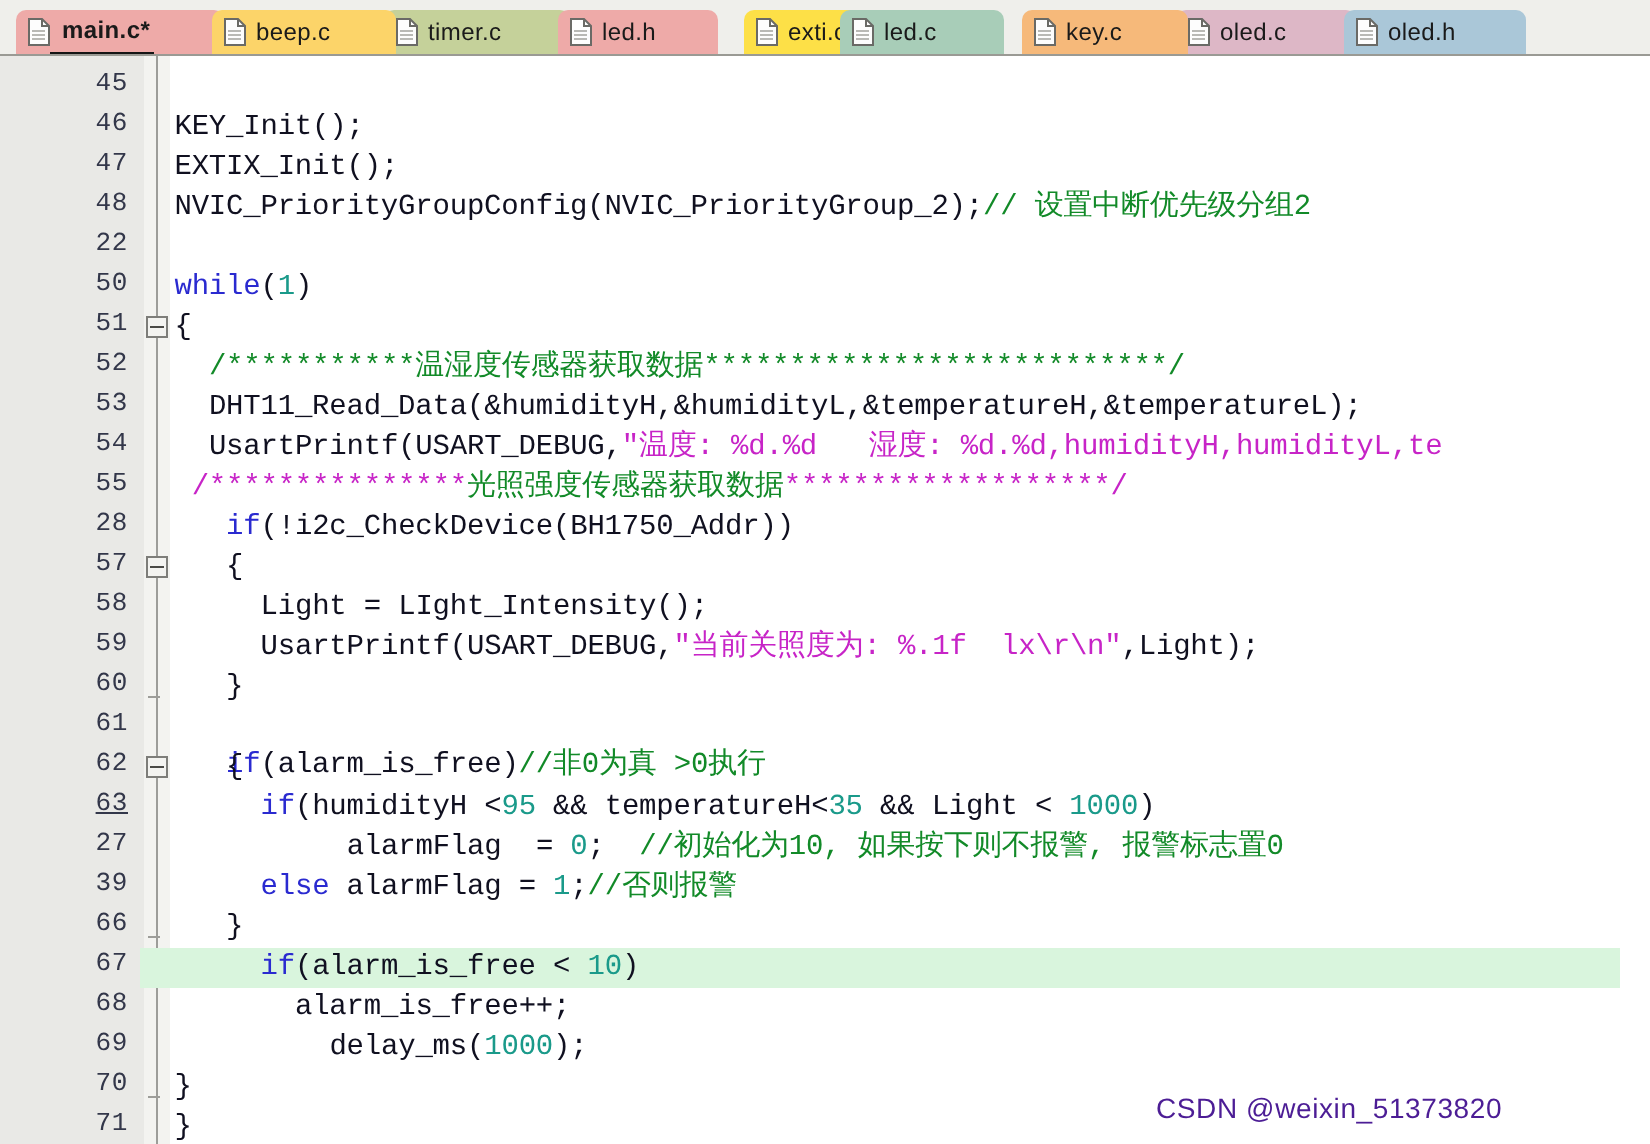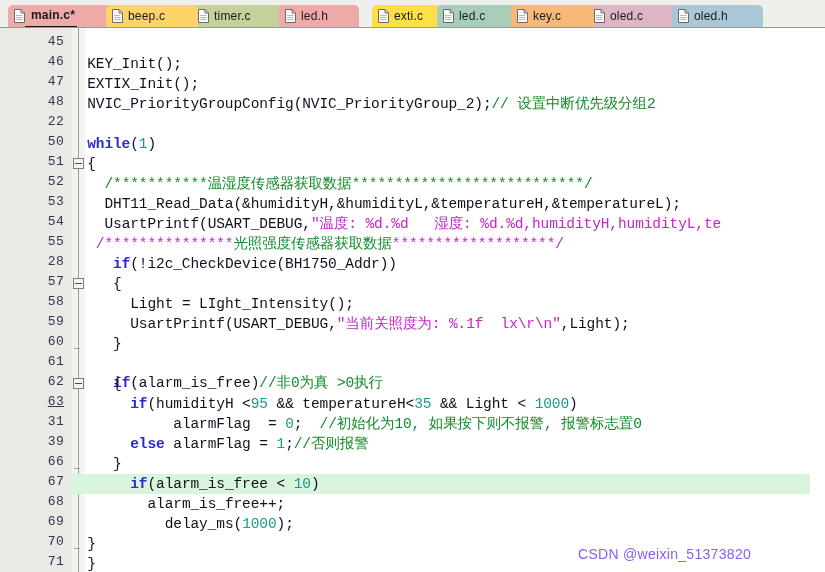--- a/index.html
+++ b/index.html
@@ -160,34 +160,34 @@
   .code-line.hl { background: #d9f5dd; }
 
   .hl-strip {
     position: absolute;
     left: 0;
     width: 825px;
     height: 20px;
     background: #d9f5dd;
   }
 
-  .kw   { color: #2a2ad0; font-weight: bold; }
+  .kw   { color: #2a2ad0; font-weight: normal; }
   .cmt  { color: #128a28; }
   .str  { color: #c724c7; }
   .num  { color: #1a9a8a; }
   .pln  { color: #101020; }
   .cmtstar { color: #c724c7; }
 
   #watermark {
     position: absolute;
     left: 578px;
     top: 546px;
     font-family: "Liberation Sans", sans-serif;
     font-size: 14px;
-    color: #8b5cf6;
+    color: #4c1d95;
     letter-spacing: .3px;
     white-space: nowrap;
   }
 </style>
 </head>
 <body>
 
 <div id="tabbar">
     <div class="tab active" style="background: rgb(238, 170, 168); width: 104px; position: absolute; left: 8px;"><span class="doc-icon"><svg width="11" height="14" viewBox="0 0 11 14">
           <path d="M0.5 0.5 H7 L10.5 4 V13.5 H0.5 Z" fill="#fdfdfd" stroke="#6a6a66" stroke-width="1"></path>
@@ -227,21 +227,21 @@
         </svg></span><span class="tab-label">led.h</span></div>
     <div class="tab" style="background: #fde047; width: 110px; position: absolute; left: 372px;"><span class="doc-icon"><svg width="11" height="14" viewBox="0 0 11 14">
           <path d="M0.5 0.5 H7 L10.5 4 V13.5 H0.5 Z" fill="#fdfdfd" stroke="#6a6a66" stroke-width="1"></path>
           <path d="M7 0.5 V4 H10.5" fill="none" stroke="#6a6a66" stroke-width="1"></path>
           <g stroke="#b9b9b5" stroke-width="1">
             <line x1="2" y1="6.5" x2="8.5" y2="6.5"></line>
             <line x1="2" y1="8.5" x2="8.5" y2="8.5"></line>
             <line x1="2" y1="10.5" x2="8.5" y2="10.5"></line>
           </g>
         </svg></span><span class="tab-label">exti.c</span></div>
-    <div class="tab" style="background: rgb(168, 205, 184); width: 82px; position: absolute; left: 437px;"><span class="doc-icon"><svg width="11" height="14" viewBox="0 0 11 14">
+    <div class="tab" style="background: rgb(168, 205, 184); width: 82px; position: absolute; left: 420px;"><span class="doc-icon"><svg width="11" height="14" viewBox="0 0 11 14">
           <path d="M0.5 0.5 H7 L10.5 4 V13.5 H0.5 Z" fill="#fdfdfd" stroke="#6a6a66" stroke-width="1"></path>
           <path d="M7 0.5 V4 H10.5" fill="none" stroke="#6a6a66" stroke-width="1"></path>
           <g stroke="#b9b9b5" stroke-width="1">
             <line x1="2" y1="6.5" x2="8.5" y2="6.5"></line>
             <line x1="2" y1="8.5" x2="8.5" y2="8.5"></line>
             <line x1="2" y1="10.5" x2="8.5" y2="10.5"></line>
           </g>
         </svg></span><span class="tab-label">led.c</span></div>
     <div class="tab" style="background: rgb(221, 183, 198); width: 90px; position: absolute; left: 588px;"><span class="doc-icon"><svg width="11" height="14" viewBox="0 0 11 14">
           <path d="M0.5 0.5 H7 L10.5 4 V13.5 H0.5 Z" fill="#fdfdfd" stroke="#6a6a66" stroke-width="1"></path>
@@ -286,21 +286,21 @@
       <div class="lnum" style="top: 186px;">54</div>
       <div class="lnum" style="top: 206px;">55</div>
       <div class="lnum" style="top: 226px;">28</div>
       <div class="lnum" style="top: 246px;">57</div>
       <div class="lnum" style="top: 266px;">58</div>
       <div class="lnum" style="top: 286px;">59</div>
       <div class="lnum" style="top: 306px;">60</div>
       <div class="lnum" style="top: 326px;">61</div>
       <div class="lnum" style="top: 346px;">62</div>
       <div class="lnum" style="top: 366px; text-decoration: underline;">63</div>
-      <div class="lnum" style="top: 386px;">31</div>
+      <div class="lnum" style="top: 386px;">27</div>
       <div class="lnum" style="top: 406px;">39</div>
       <div class="lnum" style="top: 426px;">66</div>
       <div class="lnum" style="top: 446px;">67</div>
       <div class="lnum" style="top: 466px;">68</div>
       <div class="lnum" style="top: 486px;">69</div>
       <div class="lnum" style="top: 506px;">70</div>
       <div class="lnum" style="top: 526px;">71</div>
     </div>
   <div id="gutter-edge"></div>
   <div id="fold-rail"></div>

